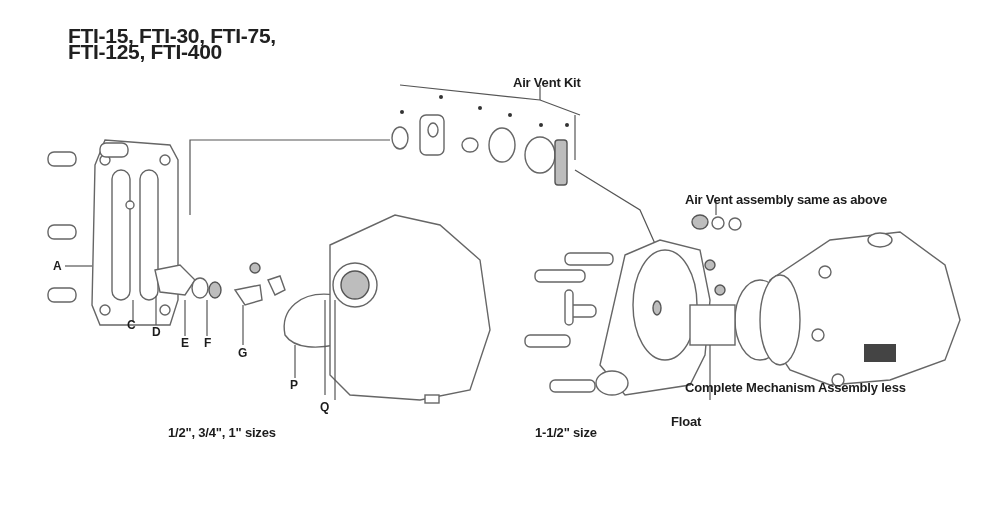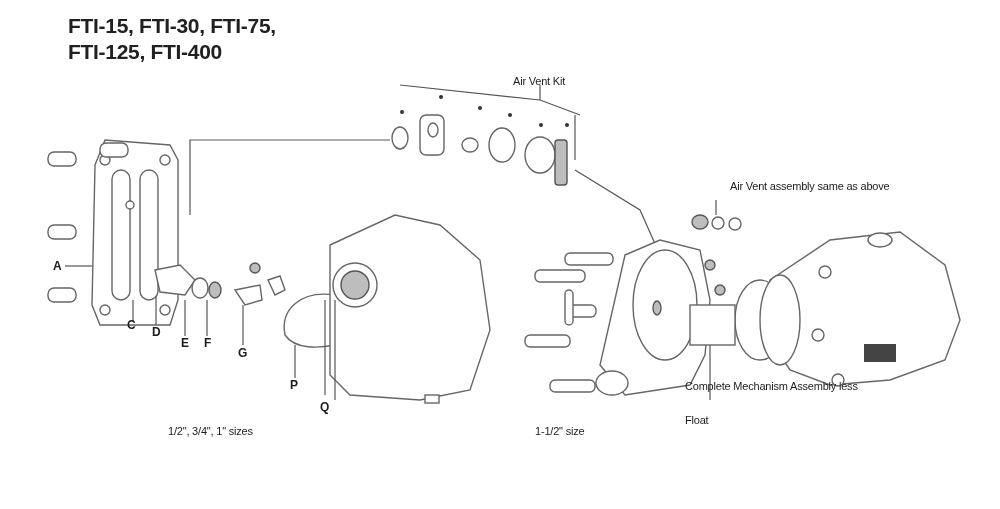--- a/index.html
+++ b/index.html
@@ -1,22 +1,22 @@
 <!DOCTYPE html>
 <html><head>
   <meta charset="utf-8">
   <style>
     html, body { margin: 0; padding: 0; background: #ffffff; }
     body { width: 1000px; height: 509px; position: relative; overflow: hidden;
            font-family: "Liberation Sans", sans-serif; color: #1a1a1a; }
     .title { position: absolute; left: 68px; font-weight: bold; font-size: 21px;
              letter-spacing: -0.3px; color: #202020; line-height: 24px; }
-    .title.l1 { top: 14px; text-align: right; }
+    .title.l1 { top: 24px; text-align: right; }
     .title.l2 { top: 40px; }
-    .lbl { position: absolute; font-weight: normal; font-size: 11px; color: #1c1c1c;
+    .lbl { position: absolute; font-weight: bold; font-size: 13px; color: #1c1c1c;
            white-space: nowrap; letter-spacing: -0.2px; }
     .letter { position: absolute; font-weight: bold; font-size: 12px; color: #1c1c1c; }
     svg.art { position: absolute; left: 0; top: 0; }
     .ln { stroke: #555; stroke-width: 1.2; fill: none; }
     .pt { stroke: #666; stroke-width: 1.4; fill: #fff; }
     .ptd { stroke: #555; stroke-width: 1.4; fill: #bdbdbd; }
   </style>
 </head>
 <body>
 
@@ -126,23 +126,23 @@
 
   <g>
     <ellipse class="ptd" cx="700" cy="222" rx="8" ry="7"></ellipse>
     <ellipse class="pt" cx="718" cy="223" rx="6" ry="6"></ellipse>
     <ellipse class="pt" cx="735" cy="224" rx="6" ry="6"></ellipse>
     <line class="ln" x1="716" y1="200" x2="716" y2="215"></line>
   </g>
 </svg>
 
 <div class="lbl" style="left:513px;top:75px;">Air Vent Kit</div>
-<div class="lbl" style="left:685px;top:180px;margin-left:45px;">Air Vent assembly same as above</div>
+<div class="lbl" style="left:685px;top:192px;">Air Vent assembly same as above</div>
 <div class="lbl" style="left:685px;top:380px;">Complete Mechanism Assembly less</div>
-<div class="lbl" style="left:685px;top:414px;">Float</div>
+<div class="lbl" style="left:671px;top:414px;">Float</div>
 <div class="lbl" style="left:168px;top:425px;">1/2", 3/4", 1" sizes</div>
 <div class="lbl" style="left:535px;top:425px;">1-1/2" size</div>
 
 <div class="letter" style="left:53px;top:259px;">A</div>
 <div class="letter" style="left:127px;top:318px;">C</div>
 <div class="letter" style="left:152px;top:325px;">D</div>
 <div class="letter" style="left:181px;top:336px;">E</div>
 <div class="letter" style="left:204px;top:336px;">F</div>
 <div class="letter" style="left:238px;top:346px;">G</div>
 <div class="letter" style="left:290px;top:378px;">P</div>

